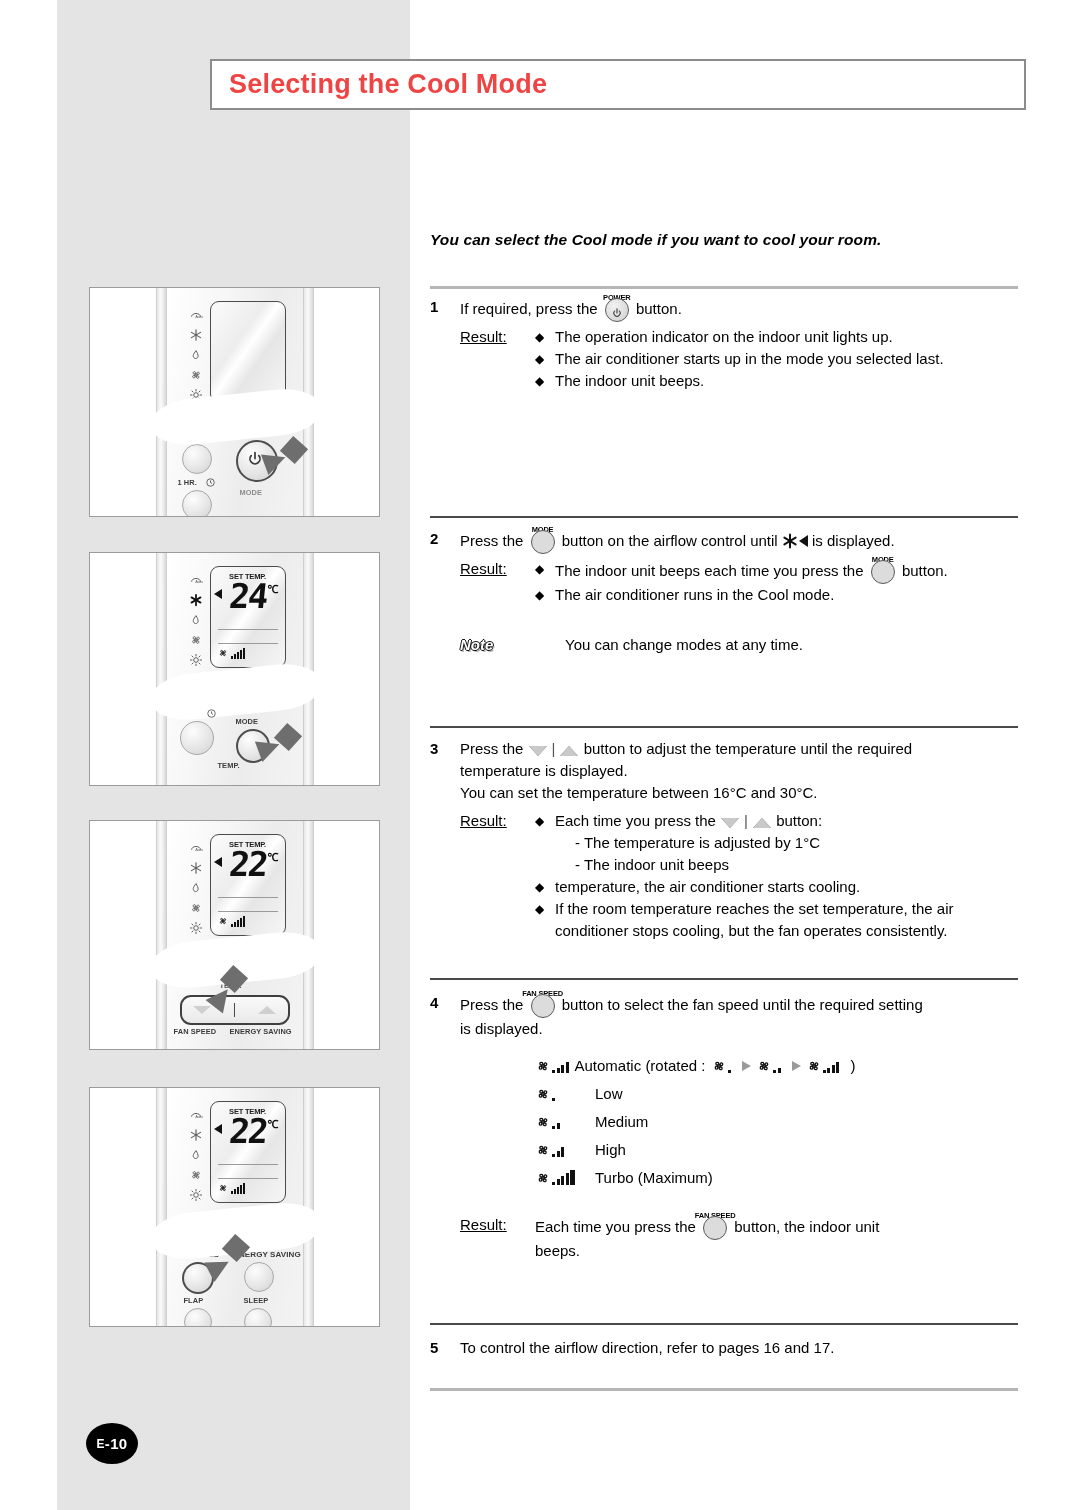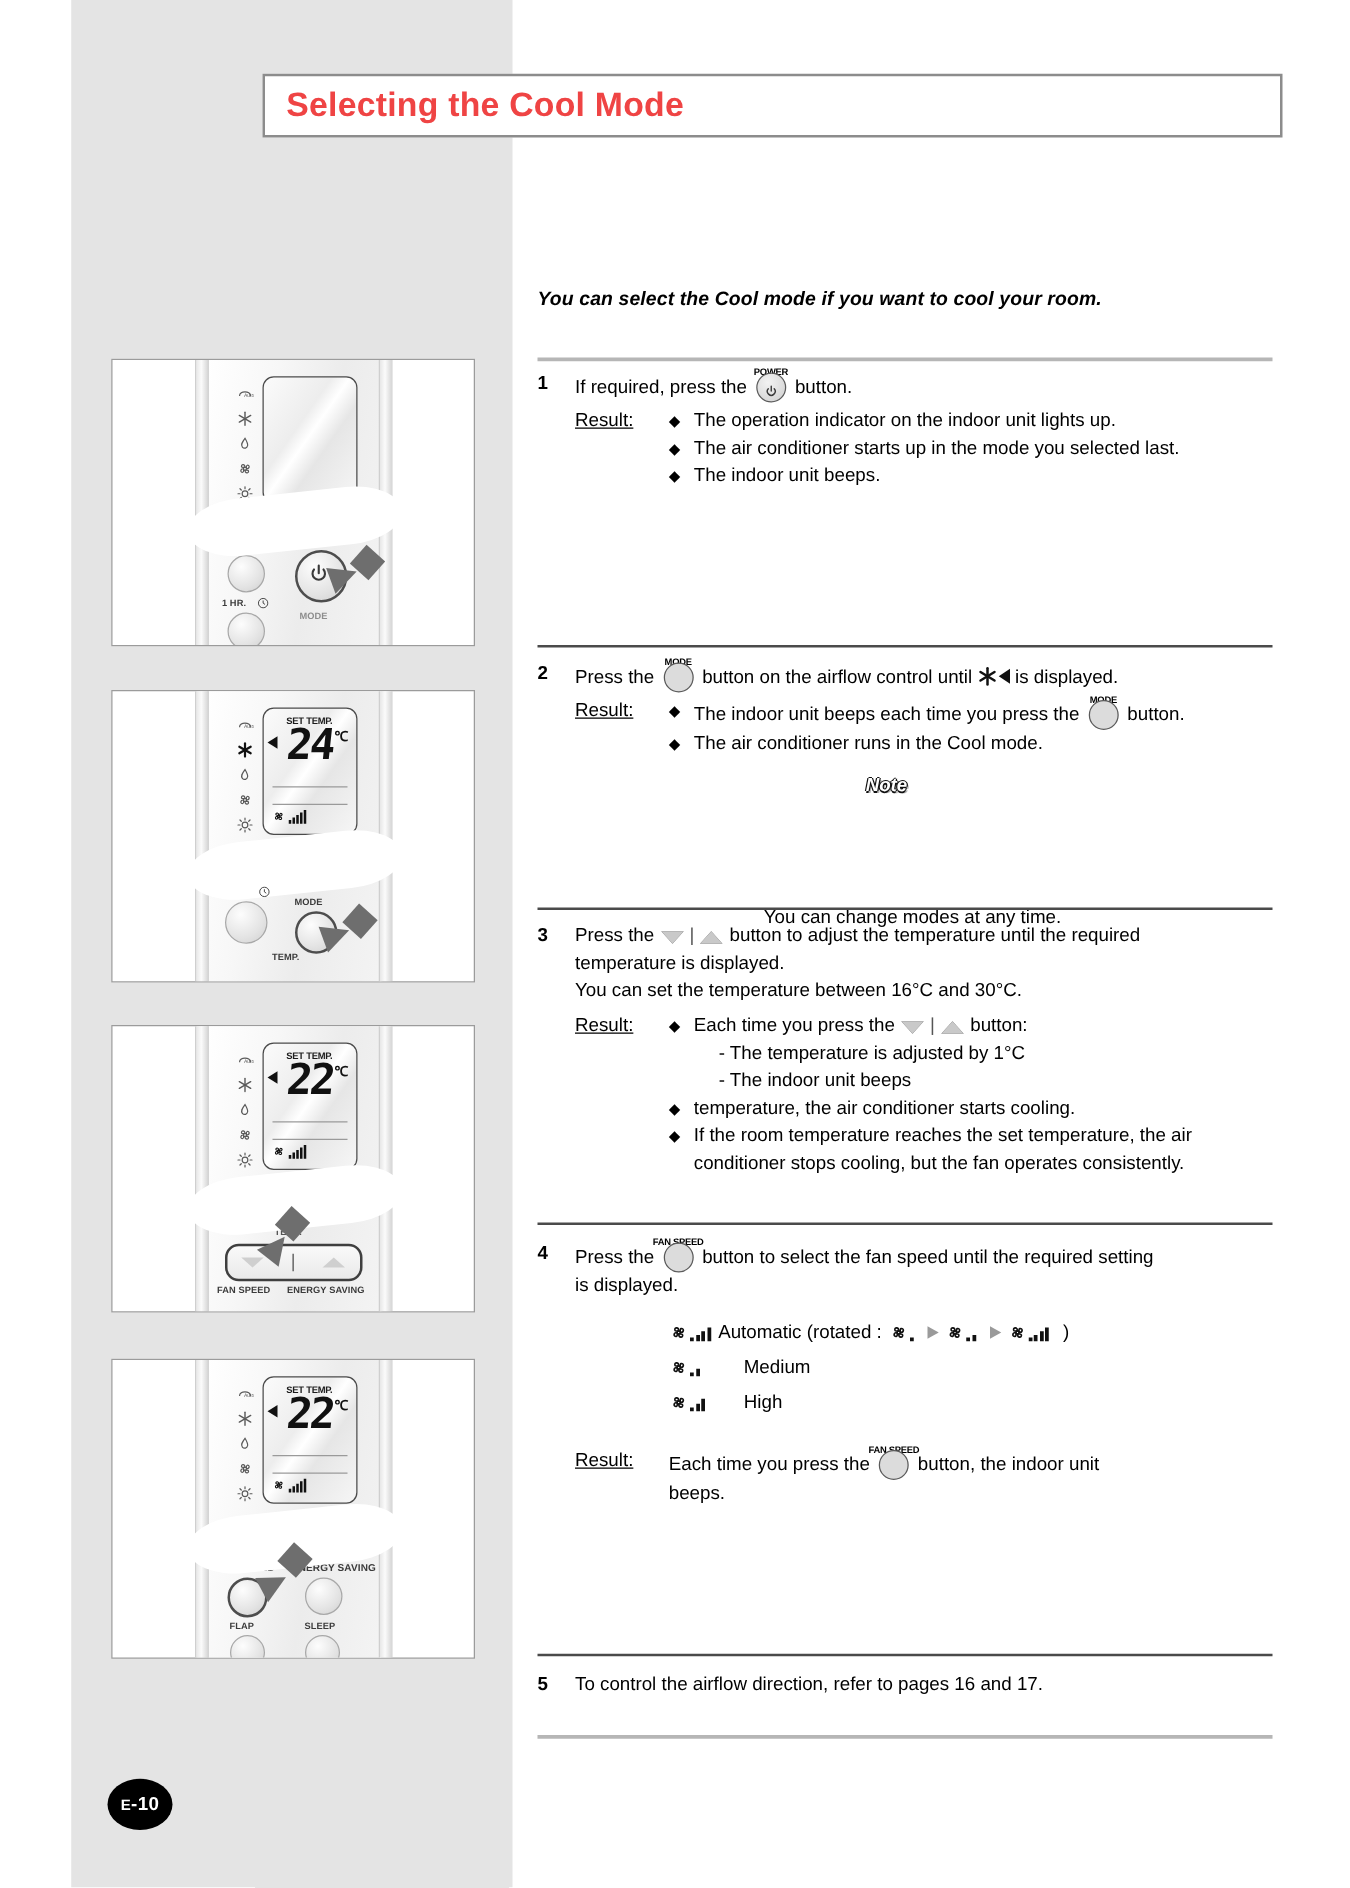--- a/index.html
+++ b/index.html
@@ -729,21 +729,21 @@
           </span>
           <span>button.</span>
         </span>
       </span>
       <span class="bl">
           <span class="dia">◆</span>
           <span class="btxt">The air conditioner runs in the Cool mode.</span>
         </span>
     </span>
   </div>
-  <div class="note-row" style="margin-top:12px;flex-direction:column;">
+  <div class="note-row" style="margin-top:28px;">
     <span class="note-word">Note</span>
     <span>You can change modes at any time.</span>
   </div>
 </div>
 
 <div class="rule dark" style="top:726px;"></div>
 
 <div class="step" style="top:738px;">
   <div class="row">
     <span class="num">3</span>
@@ -872,60 +872,98 @@
         <span class="bars">
             <i style="height:3px;"></i>
             <i style="height:5px;"></i>
             <i style="height:8px;"></i>
             <i style="height:11px;"></i>
           </span>
       </span>
       <span style="margin-left:5px;">)</span>
     </div>
 
-
     <div class="fanrow">
       <span class="fanicon" style="width:54px;">
         <svg class="blades" viewBox="0 0 16 16">
           <g fill="none" stroke="#111" stroke-width="1.3">
               <circle cx="8" cy="8" r="1.3"></circle>
           <path d="M8 6.7 C8 3.6,4.5 3.6,4.9 6.1 C5.1 7.25,6.65 6.8,8 6.7Z"></path>
           <path d="M9.3 8 C12.4 8,12.4 4.5,9.9 4.9 C8.75 5.1,9.2 6.65,9.3 8Z"></path>
           <path d="M8 9.3 C8 12.4,11.5 12.4,11.1 9.9 C10.9 8.75,9.35 9.2,8 9.3Z"></path>
           <path d="M6.7 8 C3.6 8,3.6 11.5,6.1 11.1 C7.25 10.9,6.8 9.35,6.7 8Z"></path>
             </g>
         </svg>
         <span class="bars">
             <i style="height:3px;"></i>
-            <i style="height:6px;"></i>
           </span>
       </span>
-      <span>Medium</span>
+      <span>Low</span>
     </div>
 
     <div class="fanrow">
       <span class="fanicon" style="width:54px;">
         <svg class="blades" viewBox="0 0 16 16">
           <g fill="none" stroke="#111" stroke-width="1.3">
               <circle cx="8" cy="8" r="1.3"></circle>
           <path d="M8 6.7 C8 3.6,4.5 3.6,4.9 6.1 C5.1 7.25,6.65 6.8,8 6.7Z"></path>
           <path d="M9.3 8 C12.4 8,12.4 4.5,9.9 4.9 C8.75 5.1,9.2 6.65,9.3 8Z"></path>
           <path d="M8 9.3 C8 12.4,11.5 12.4,11.1 9.9 C10.9 8.75,9.35 9.2,8 9.3Z"></path>
           <path d="M6.7 8 C3.6 8,3.6 11.5,6.1 11.1 C7.25 10.9,6.8 9.35,6.7 8Z"></path>
             </g>
         </svg>
         <span class="bars">
             <i style="height:3px;"></i>
             <i style="height:6px;"></i>
+          </span>
+      </span>
+      <span>Medium</span>
+    </div>
+
+    <div class="fanrow">
+      <span class="fanicon" style="width:54px;">
+        <svg class="blades" viewBox="0 0 16 16">
+          <g fill="none" stroke="#111" stroke-width="1.3">
+              <circle cx="8" cy="8" r="1.3"></circle>
+          <path d="M8 6.7 C8 3.6,4.5 3.6,4.9 6.1 C5.1 7.25,6.65 6.8,8 6.7Z"></path>
+          <path d="M9.3 8 C12.4 8,12.4 4.5,9.9 4.9 C8.75 5.1,9.2 6.65,9.3 8Z"></path>
+          <path d="M8 9.3 C8 12.4,11.5 12.4,11.1 9.9 C10.9 8.75,9.35 9.2,8 9.3Z"></path>
+          <path d="M6.7 8 C3.6 8,3.6 11.5,6.1 11.1 C7.25 10.9,6.8 9.35,6.7 8Z"></path>
+            </g>
+        </svg>
+        <span class="bars">
+            <i style="height:3px;"></i>
+            <i style="height:6px;"></i>
             <i style="height:10px;"></i>
           </span>
       </span>
       <span>High</span>
     </div>
 
+    <div class="fanrow">
+      <span class="fanicon" style="width:54px;">
+        <svg class="blades" viewBox="0 0 16 16">
+          <g fill="none" stroke="#111" stroke-width="1.3">
+              <circle cx="8" cy="8" r="1.3"></circle>
+          <path d="M8 6.7 C8 3.6,4.5 3.6,4.9 6.1 C5.1 7.25,6.65 6.8,8 6.7Z"></path>
+          <path d="M9.3 8 C12.4 8,12.4 4.5,9.9 4.9 C8.75 5.1,9.2 6.65,9.3 8Z"></path>
+          <path d="M8 9.3 C8 12.4,11.5 12.4,11.1 9.9 C10.9 8.75,9.35 9.2,8 9.3Z"></path>
+          <path d="M6.7 8 C3.6 8,3.6 11.5,6.1 11.1 C7.25 10.9,6.8 9.35,6.7 8Z"></path>
+            </g>
+        </svg>
+        <span class="bars">
+            <i style="height:3px;"></i>
+            <i style="height:6px;"></i>
+            <i style="height:9px;"></i>
+            <i style="height:12px;"></i>
+            <i style="height:15px;width:5px;"></i>
+          </span>
+      </span>
+      <span>Turbo (Maximum)</span>
+    </div>
   </div>
 
   <div class="resultrow" style="margin-top:22px;">
     <span class="reslabel">Result:</span>
     <span class="bullets" style="margin-left:0;">
       <span>Each time you press the</span>
       <span class="btn-ic">
         <span class="cap">FAN SPEED</span>
         <span class="circ"></span>
       </span>

